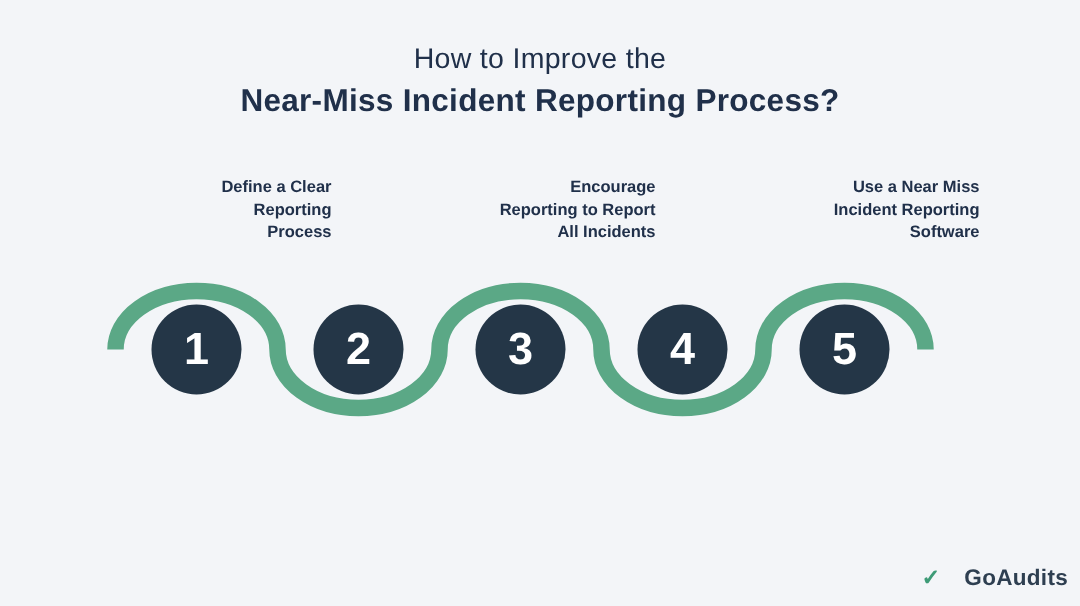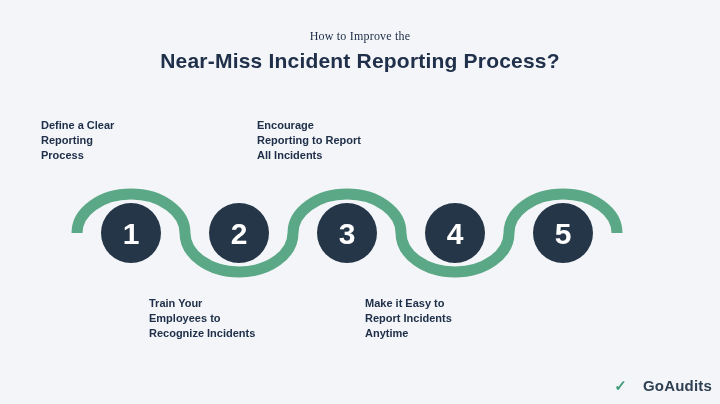--- a/index.html
+++ b/index.html
@@ -19,36 +19,35 @@
   }
   .title-block {
     position: absolute;
     top: 29px;
     left: 0;
     width: 720px;
     text-align: center;
     color: var(--text-navy, #20304A);
   }
   .title-line1 {
-    font-size: 12px;
+    font-size: 19px;
     font-weight: 500;
     letter-spacing: 0.2px;
-    font-family: Liberation Serif, serif;
   }
   .title-line2 {
     font-size: 21px;
     font-weight: 700;
     margin-top: 5px;
     letter-spacing: 0.2px;
   }
   .step-label {
     position: absolute;
     width: 180px;
     margin-left: -90px;
-    text-align: left;
+    text-align: right;
     font-size: 11px;
     font-weight: 700;
     line-height: 15px;
     color: var(--text-navy, #20304A);
     white-space: pre-line;
   }
   .step-label.top { top: 118px; }
   .step-label.bottom { top: 296px; }
   .wave-svg {
     position: absolute;
@@ -98,29 +97,26 @@
 <div class="canvas">
 
   <div class="title-block">
     <div class="title-line1">How to Improve the</div>
     <div class="title-line2">Near-Miss Incident Reporting Process?</div>
   </div>
 
   <div class="step-label top" style="left:131px">Define a Clear
 Reporting
 Process</div>
-  <div class="step-label bottom" style="left:239px">Train Your
-Employees to
-Recognize Incidents</div>
   <div class="step-label top" style="left:347px">Encourage
 Reporting to Report
 All Incidents</div>
-  <div class="step-label bottom" style="left:455px">Make it Easy to
-Report Incidents
-Anytime</div>
+  <div class="step-label top" style="left:563px">Use a Near Miss
+Incident Reporting
+Software</div>
 
   <svg class="wave-svg" width="720" height="404" viewBox="0 0 720 404">
     <path class="wave-path" d="M 77 233
              A 54 39 0 0 1 185 233
              A 54 39 0 0 0 293 233
              A 54 39 0 0 1 401 233
              A 54 39 0 0 0 509 233
              A 54 39 0 0 1 617 233"></path>
 
     <g>

